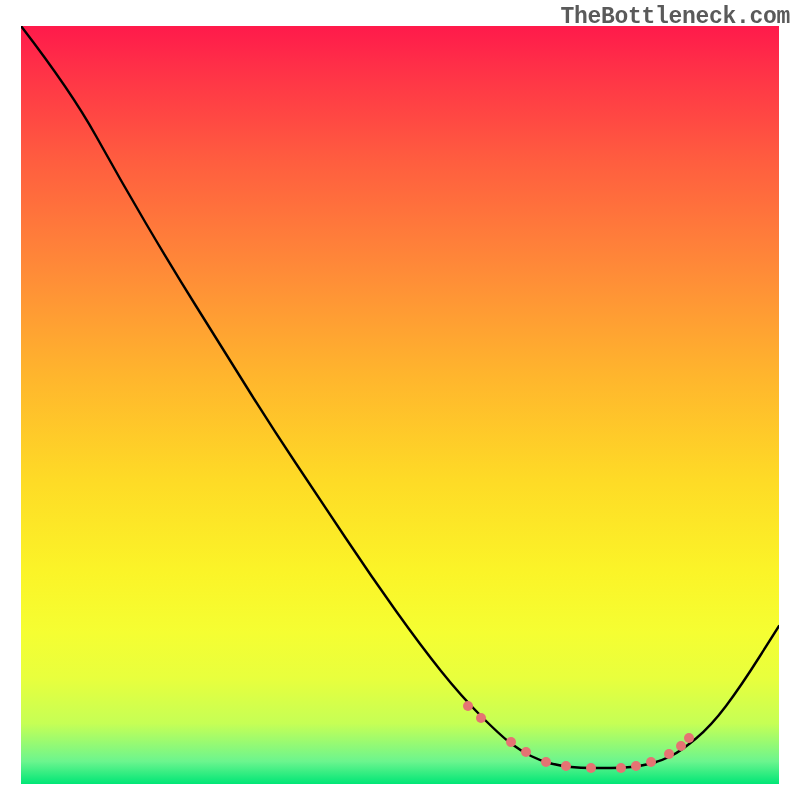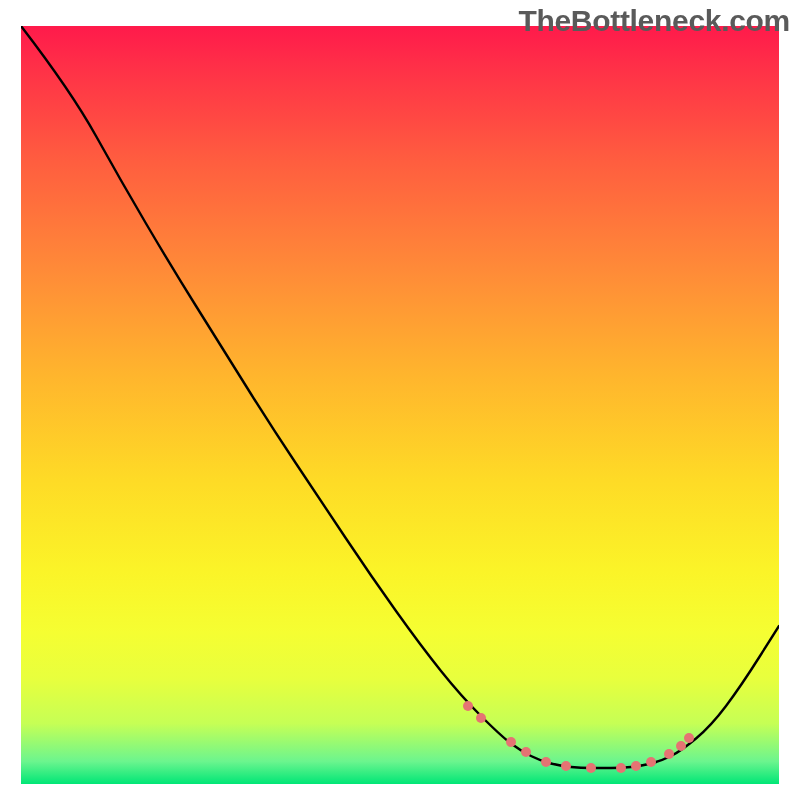--- a/index.html
+++ b/index.html
@@ -6,22 +6,22 @@
   html, body { width: 800px; height: 800px; overflow: hidden; background: #fff; }
   .chart-wrap {
     position: relative;
     width: 800px;
     height: 800px;
   }
   .watermark {
     position: absolute;
     top: 4px;
     right: 10px;
-    font-family: Liberation Sans, sans-serif;
-    font-size: 30px;
+    font-family: Liberation Mono, monospace;
+    font-size: 23px;
     font-weight: bold;
     color: #5a5a5a;
     z-index: 10;
     letter-spacing: -0.3px;
   }
   .plot {
     position: absolute;
     left: 21px;
     top: 26px;
     width: 758px;

